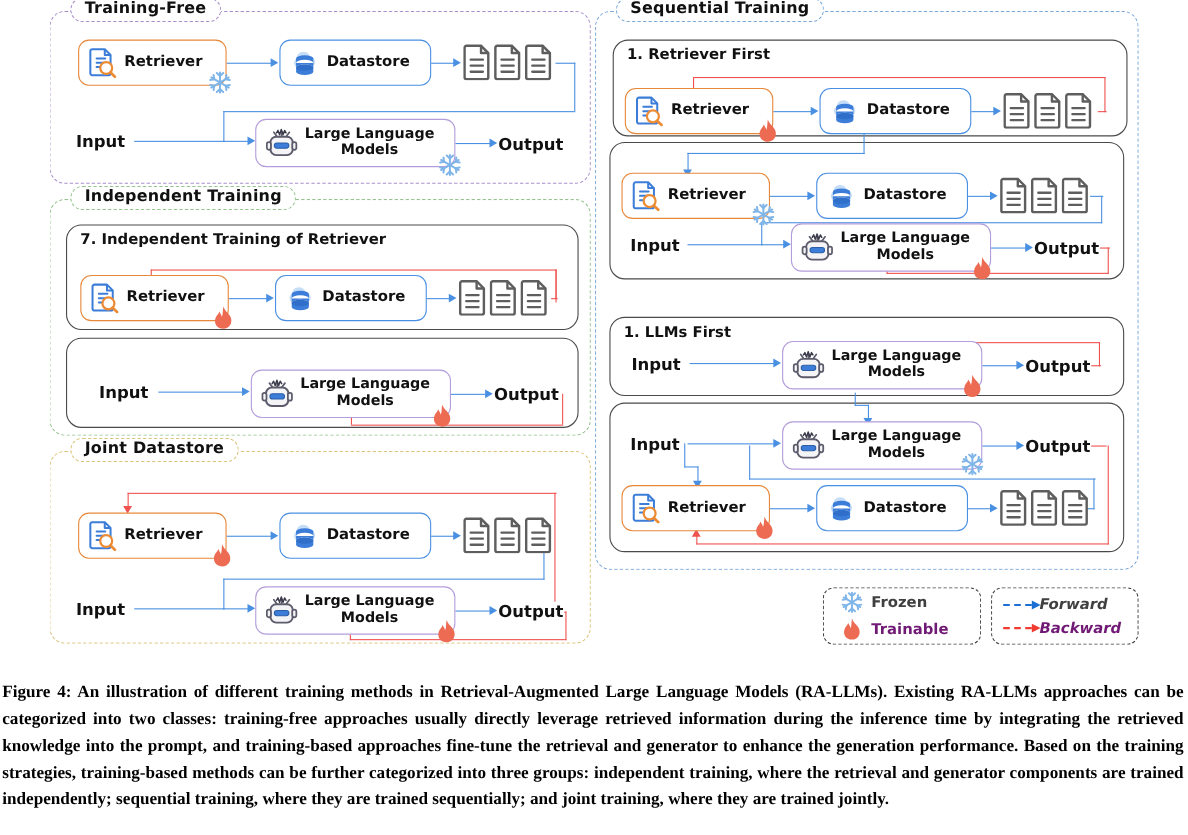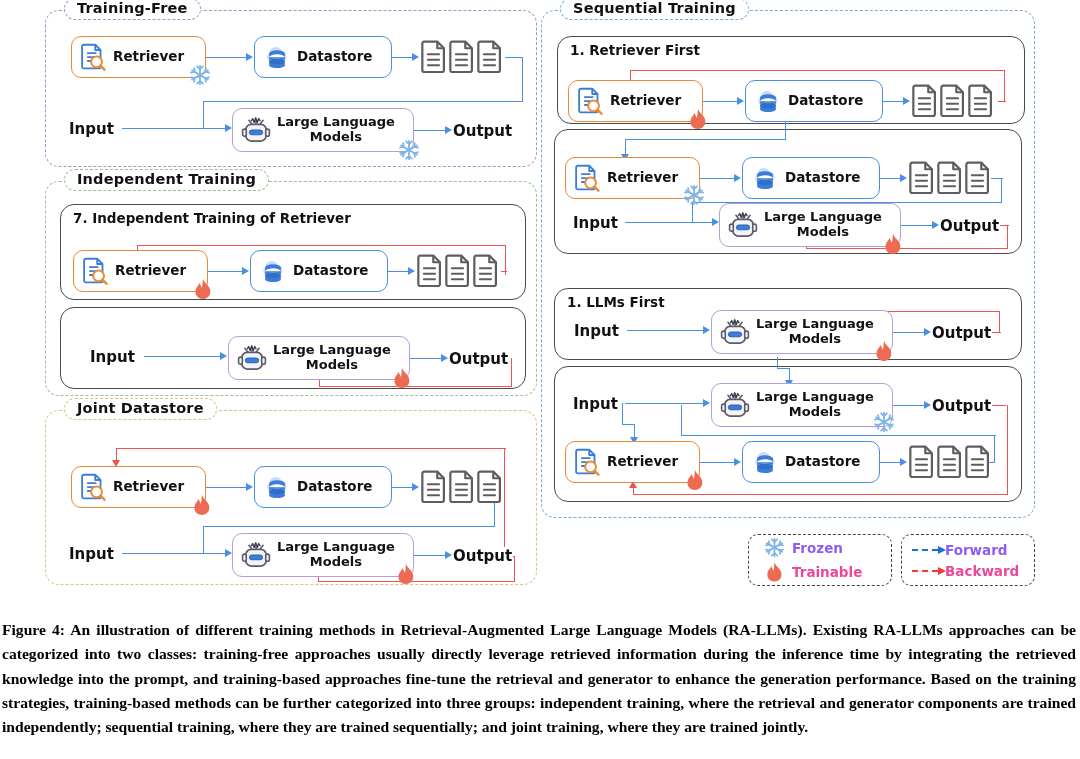--- a/index.html
+++ b/index.html
@@ -114,22 +114,22 @@
   
   .legend-box{
     position:absolute;
     border:1.6px dashed #444;
     border-radius:10px;
     box-sizing:border-box;
     background:#fff;
     display:flex;align-items:center;
   }
   .legend-row{display:flex;align-items:center;gap:7px;font-size:13.5px;font-weight:bold;}
-  .lg-frozen{color:#8b5cf6;}
-  .lg-train{color:#ec4899;}
+  .lg-frozen{color:#404040;}
+  .lg-train{color:#701a75;}
   .dashline{display:inline-block;width:26px;height:0;vertical-align:middle;position:relative;}
   .dash-blue{border-top:2.4px dashed #1a6fd4;}
   .dash-red{border-top:2.4px dashed #ef3b30;}
   .dash-arrow{position:absolute;right:-8px;top:-4.5px;width:0;height:0;border-top:4.5px solid transparent;border-bottom:4.5px solid transparent;}
   .dash-arrow.b{border-left:8px solid #1a6fd4;}
   .dash-arrow.r{border-left:8px solid #ef3b30;}
 
   
   .caption{
     position:absolute;
@@ -688,21 +688,21 @@
         <span class="lg-frozen">Frozen</span>
       </div>
       <div class="legend-row" style="width:112px;">
         <svg width="21" height="22" viewBox="0 0 22 23">
             <use href="#ic-flame"></use>
           </svg>
         <span class="lg-train">Trainable</span>
       </div>
     </div>
 
-    <div class="legend-box" style="left:360px;top:530px;width:134px;height:52px;flex-direction:column;justify-content:center;gap:5px;">
+    <div class="legend-box" style="left:360px;top:530px;width:134px;height:52px;flex-direction:column;justify-content:center;gap:5px;font-style:italic;">
       <div class="legend-row" style="width:112px;">
         <span class="dashline dash-blue">
             <i class="dash-arrow b"></i>
           </span>
         <span class="lg-frozen">Forward</span>
       </div>
       <div class="legend-row" style="width:112px;">
         <span class="dashline dash-red">
             <i class="dash-arrow r"></i>
           </span>

